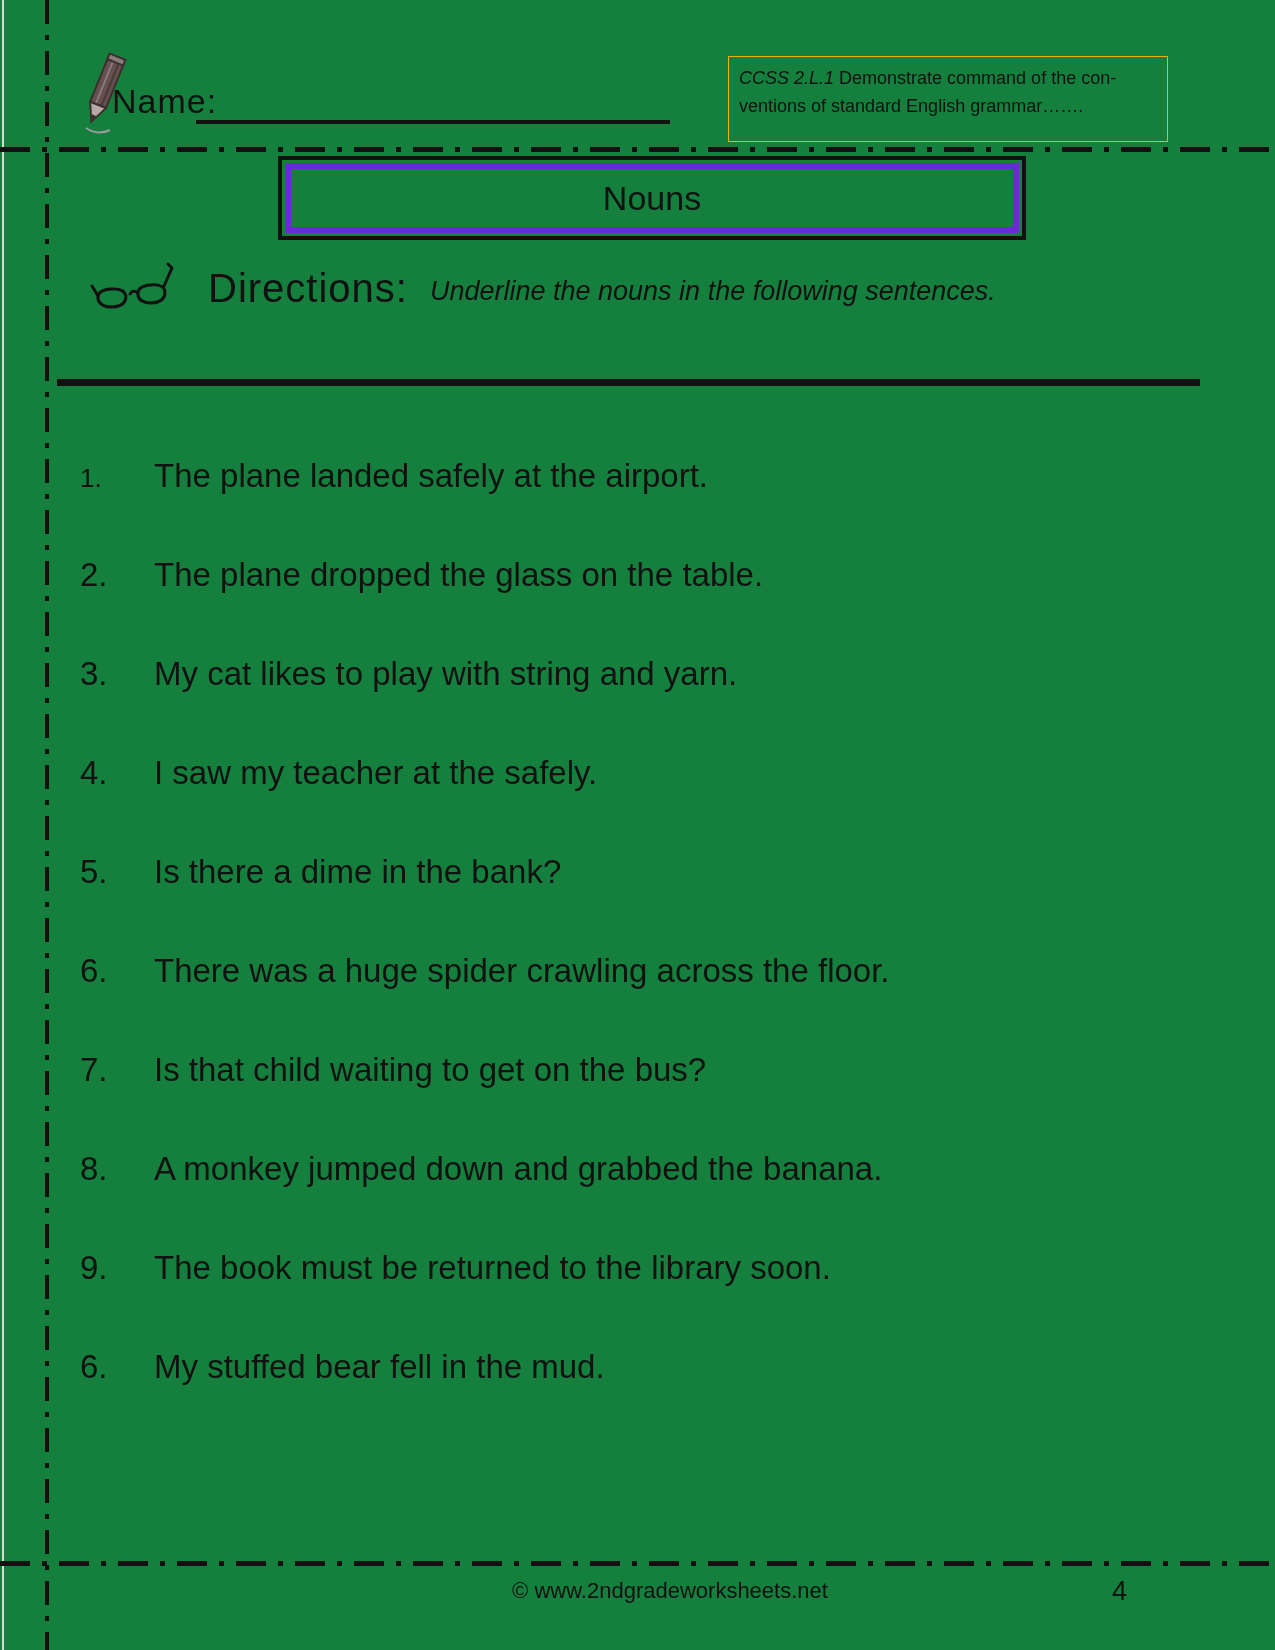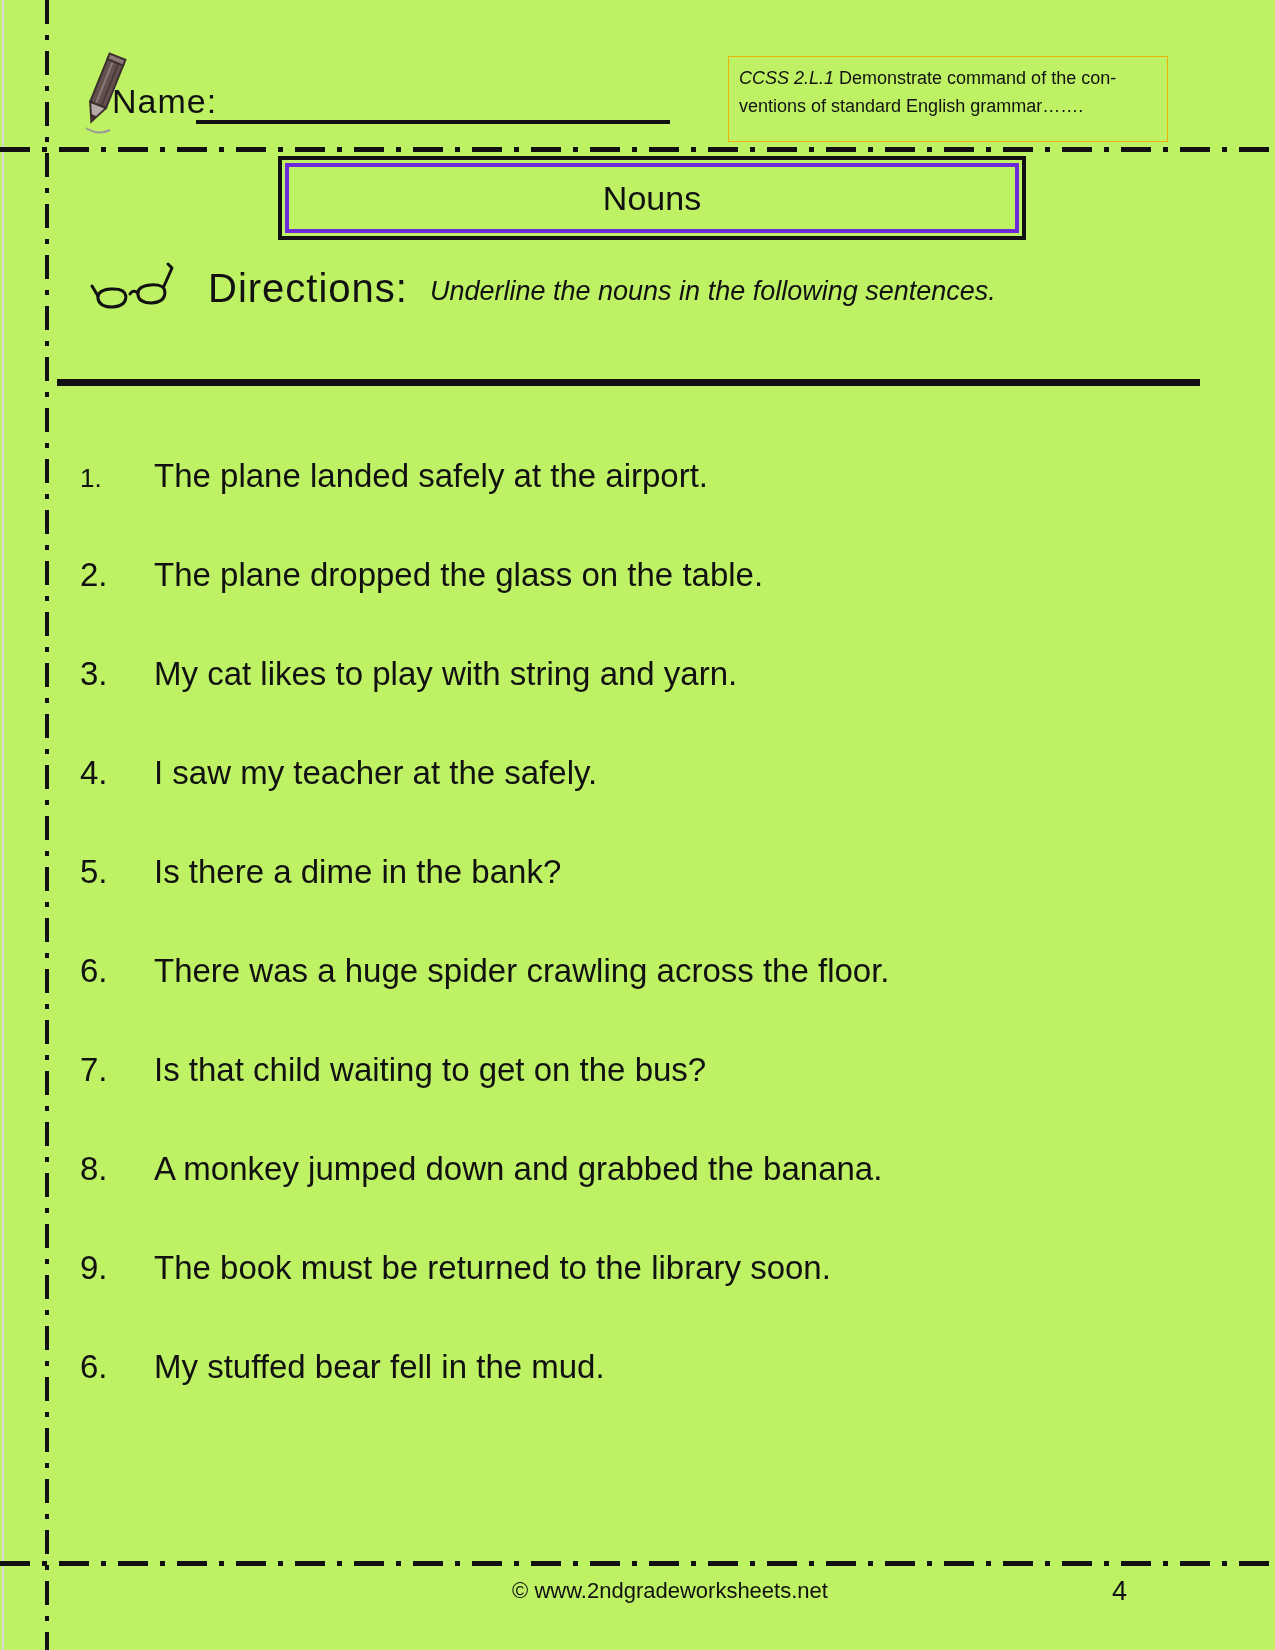--- a/index.html
+++ b/index.html
@@ -4,21 +4,21 @@
 <style>
   html, body {
     margin: 0;
     padding: 0;
     background: #ffffff;
   }
   .page {
     position: relative;
     width: 1275px;
     height: 1650px;
-    background: #bef264;
+    background: #15803d;
     font-family: "Liberation Sans", "DejaVu Sans", sans-serif;
     color: #111111;
     overflow: hidden;
   }
 
   
   .page-edge {
     position: absolute;
     left: 2px; top: 0;
     width: 2px; height: 1650px;
@@ -81,21 +81,21 @@
   .title-box-outer {
     position: absolute;
     left: 278px; top: 156px;
     width: 748px; height: 84px;
     border: 4px solid #111;
     box-sizing: border-box;
     padding: 3px;
   }
   .title-box-inner {
     width: 100%; height: 100%;
-    border: 4px solid #6d28d9;
+    border: 6px solid #6d28d9;
     box-sizing: border-box;
     display: flex;
     align-items: center;
     justify-content: center;
     font-size: 34px;
   }
 
   
   .directions-row {
     position: absolute;

